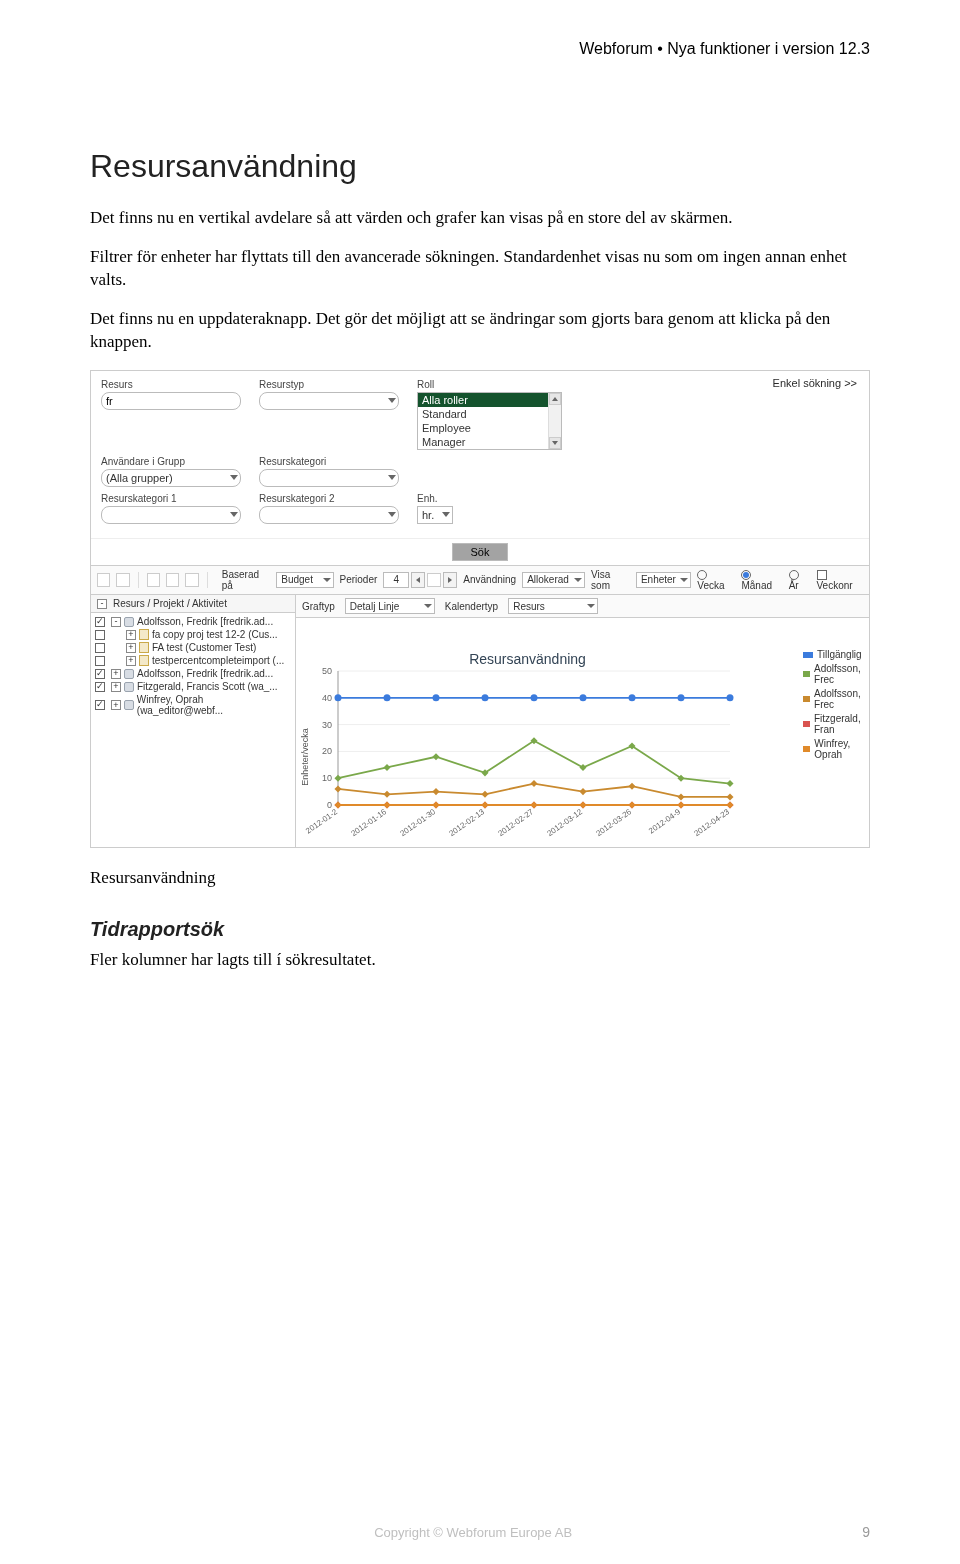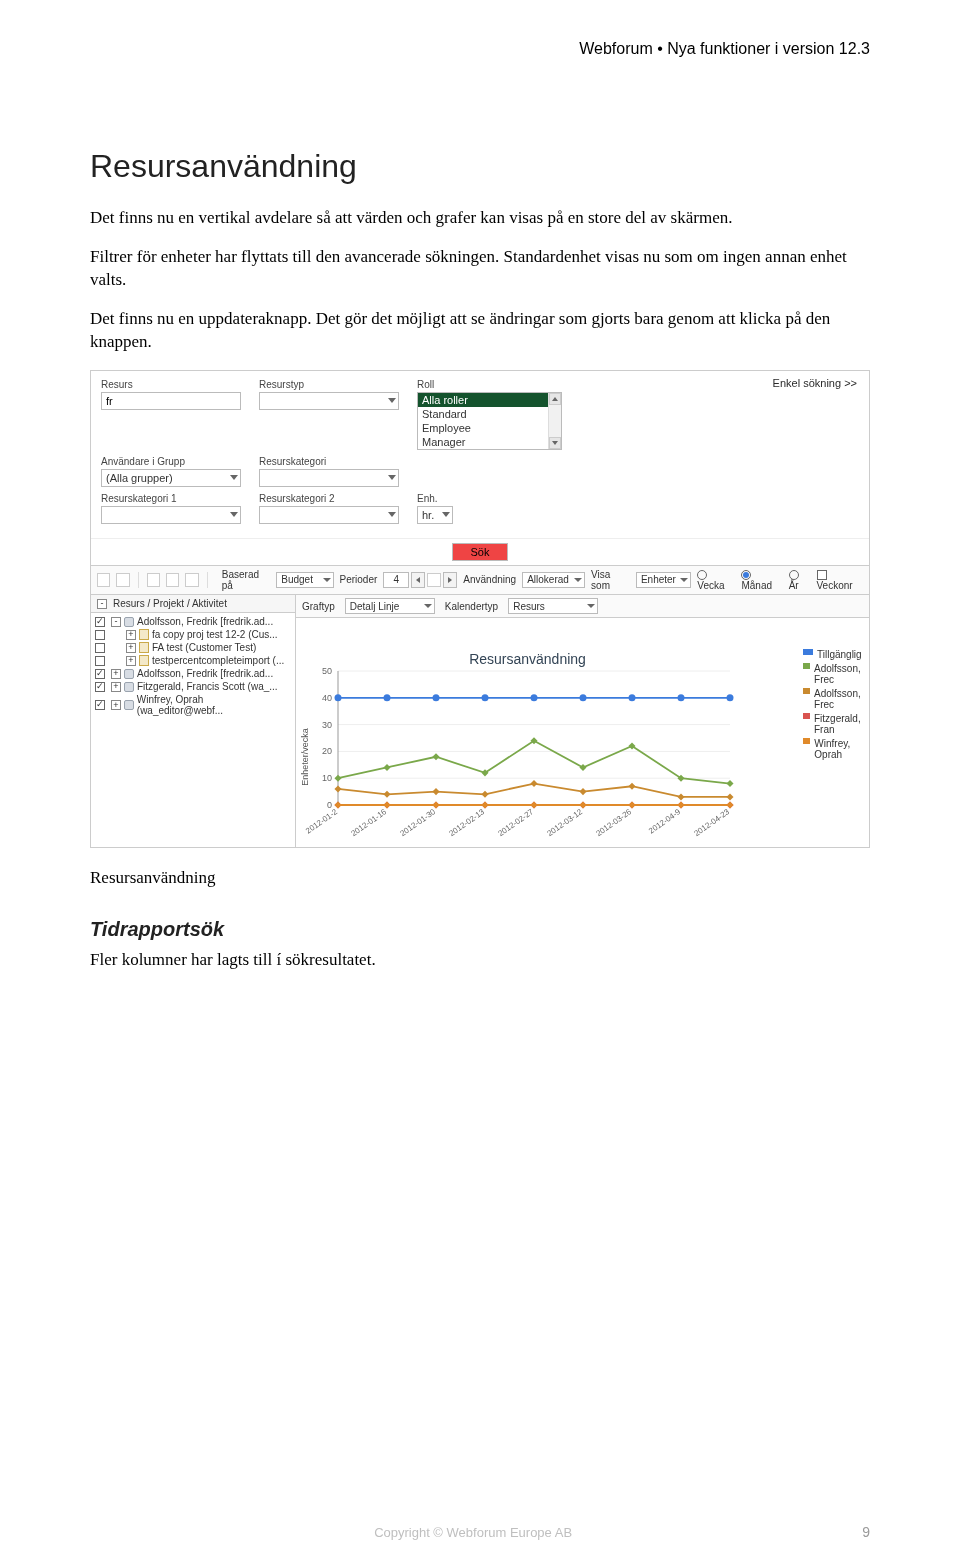--- a/index.html
+++ b/index.html
@@ -63,25 +63,25 @@
   .listbox {
     border: 1px solid #bbb; width: 145px; height: 58px; background: #fff;
     font-size: 11px; overflow: hidden; position: relative;
   }
   .listbox .opt { padding: 1px 4px; }
   .listbox .opt.sel { background: #14532d; color: #fff; }
   .lb-scroll { position: absolute; right: 0; top: 0; bottom: 0; width: 13px; background: #f1f1f1; border-left: 1px solid #ddd; }
   .lb-arrow { height: 12px; background: #e6e6e6; border: 1px solid #ccc; display:flex; align-items:center; justify-content:center; }
   .lb-arrow .tri-up { width:0;height:0;border-left:3px solid transparent;border-right:3px solid transparent;border-bottom:4px solid #666; }
   .lb-arrow .tri-dn { width:0;height:0;border-left:3px solid transparent;border-right:3px solid transparent;border-top:4px solid #666; }
-  .w140 { width: 140px; }
+  .w140 { width: 140px; border-radius: 8px; }
   .w36 { width: 36px; }
   .sok-row { display:flex; justify-content:center; border-top:1px solid #eee; padding:4px 0; }
   .sok-btn {
-    border:1px solid #bbb; background:#ef4444; padding:2px 18px; font-size:11px; cursor:pointer;
+    border:1px solid #bbb; background:#a3a3a3; padding:2px 18px; font-size:11px; cursor:pointer;
   }
 
   .toolbar {
     border-top:1px solid #ccc; border-bottom:1px solid #ccc;
     display:flex; align-items:center; padding:3px 6px; gap:6px; font-size:10px;
     background:#fafafa;
   }
   .tb-icon { width:14px; height:14px; border:1px solid #ccc; background:#fff; }
   .tb-sep { width:1px; height:16px; background:#ddd; margin:0 2px; }
   .tb-label { color:#333; font-size:10px; }
@@ -102,21 +102,21 @@
   .tree-row { display:flex; align-items:center; padding:1px 0; gap:3px; }
   .square { width:10px; height:10px; border:1px solid #888; background:#fff; display:flex; align-items:center; justify-content:center; font-size:9px; line-height:9px; }
   .icon-doc { width:10px; height:11px; background:#f4e9c9; border:1px solid #caa94a; }
   .icon-person { width:10px; height:10px; background:#d8dde4; border:1px solid #9aa3ae; border-radius:2px; }
 
   .chart-col { flex:1; position:relative; display:flex; }
   .chart-topbar { position:absolute; top:0; left:0; right:0; border-bottom:1px solid #ccc; padding:3px 6px; display:flex; gap:10px; align-items:center; font-size:10px; background:#fafafa; }
   .chart-area { flex:1; padding-top:26px; display:flex; }
   .chart-svg-wrap { flex:1; position:relative; }
   .legend { width:110px; padding:28px 6px 0 0; font-size:10px; }
-  .leg-item { display:flex; align-items:flex-start; gap:4px; margin-bottom:3px;padding-left:44px; }
+  .leg-item { display:flex; align-items:center; gap:4px; margin-bottom:3px;padding-left:44px; }
   .leg-mark { width:10px; height:6px; }
   .chart-title { text-align:center; font-size:14px; color:#345; padding-top:30px; font-family:Arial; }
 
   .caption { font-size:17px; margin-bottom:30px; }
   .h2-italic { font-style:italic; font-weight:bold; font-size:20px; font-family:Arial, Helvetica, sans-serif; margin-bottom:8px; color:#222; }
 
   .footer {
     position:absolute; bottom:24px; left:84px; right:90px;
     display:flex; justify-content:space-between; align-items:baseline;
     font-family: Arial, Helvetica, sans-serif; font-size:13px; color:#bfbfbf;

